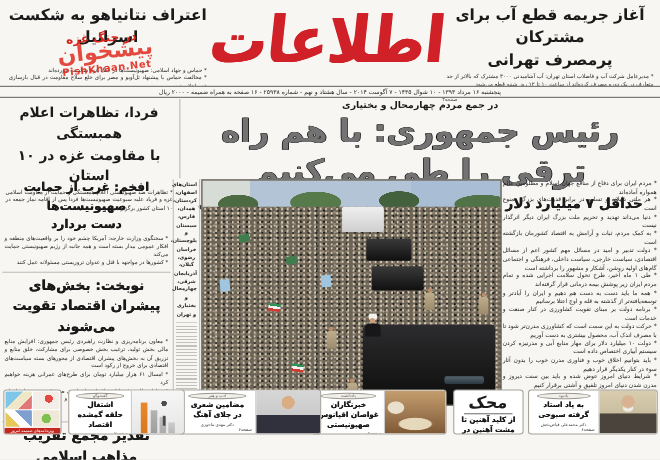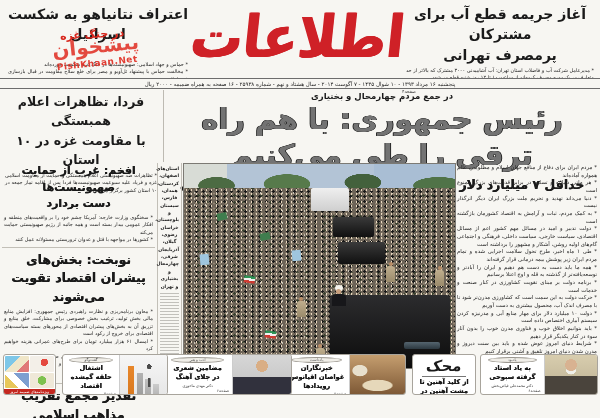--- a/index.html
+++ b/index.html
@@ -312,21 +312,21 @@
 
   </div>
 
   <div class="abs bottom-box" style="right:194px; width:123px;" id="reporters-box">
     <div class="bb-flex">
       <div class="bb-photo photo-room"></div>
       <div class="bb-text">
         <div class="bb-tab">یادداشت</div>
         <div class="bb-line">خبرنگاران</div>
         <div class="bb-line">غواصان اقیانوس</div>
-        <div class="bb-line">رویدادها</div>
+        <div class="bb-line">صهیونیستی</div>
         <div class="bb-page">صفحه۵</div>
       </div>
     </div>
   </div>
 
   <div class="abs bottom-box" style="right:308px; width:130px;" id="poetry-box">
     <div class="bb-flex">
       <div class="bb-photo photo-bald"></div>
       <div class="bb-text">
         <div class="bb-tab">ادب و هنر</div>

